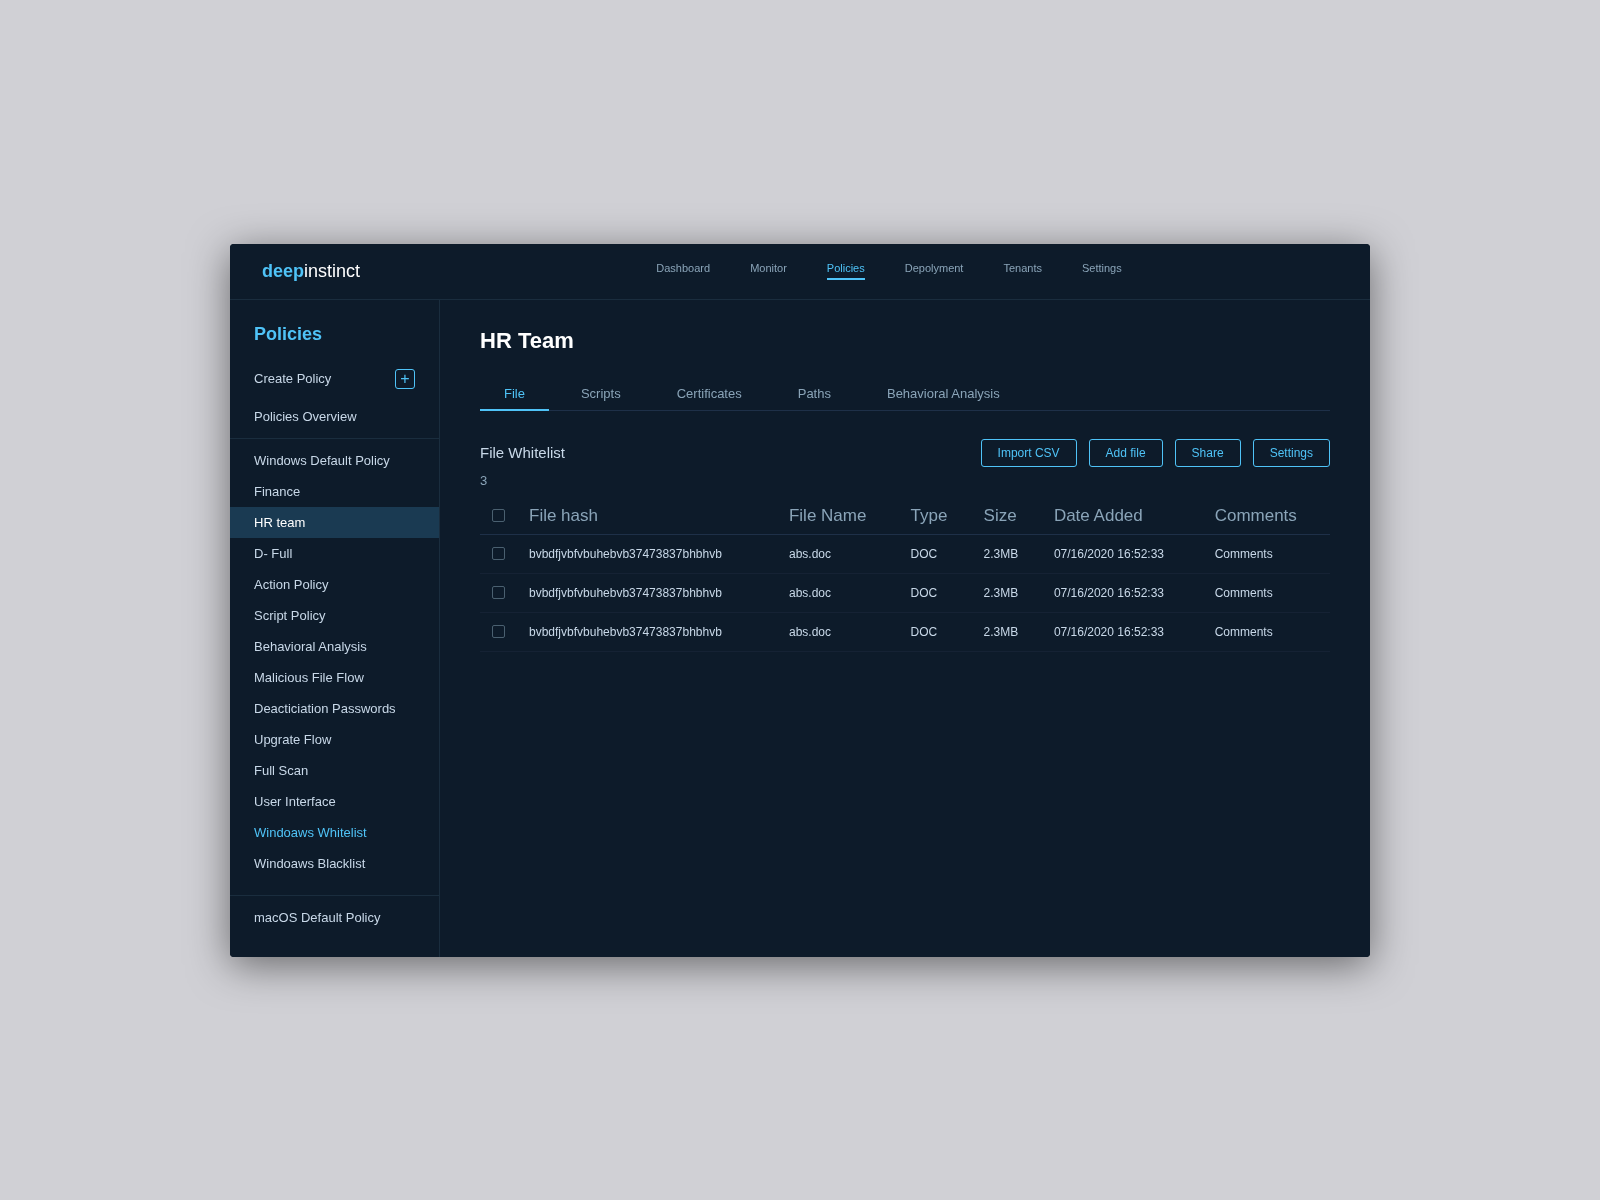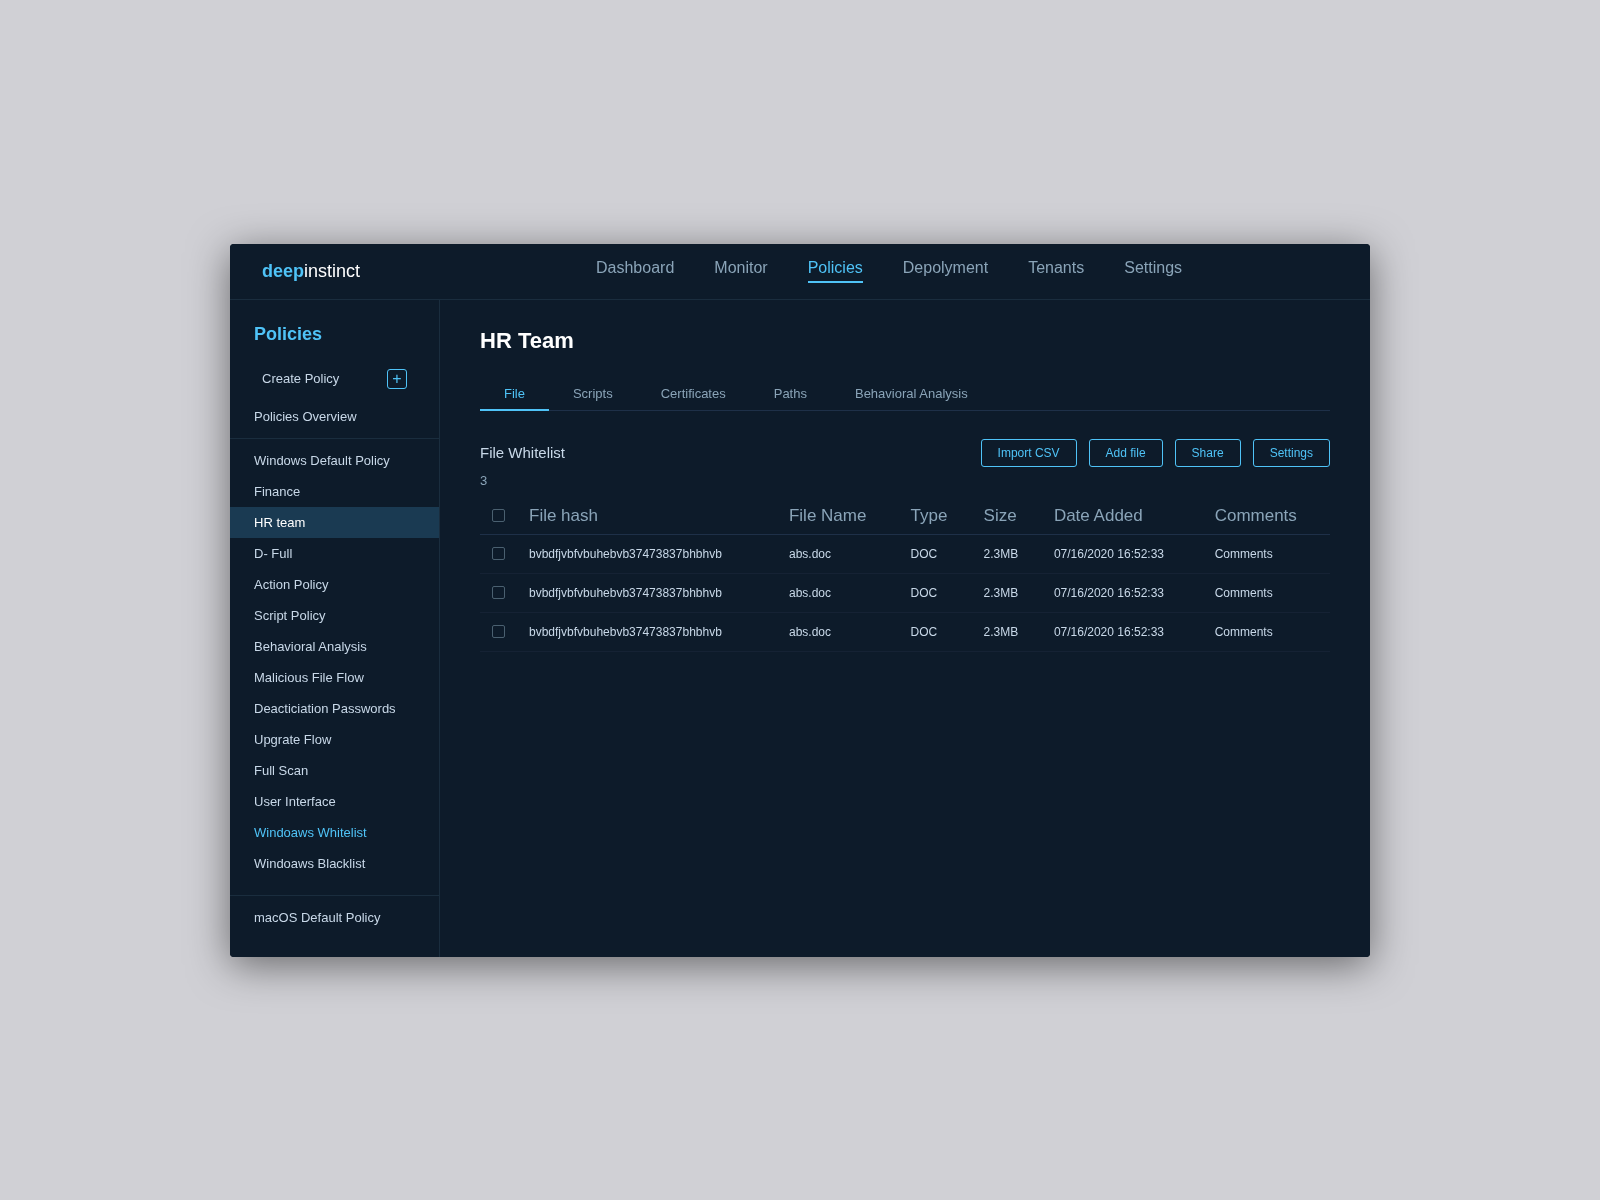--- a/index.html
+++ b/index.html
@@ -41,21 +41,21 @@
     .logo span.deep { color: #4fc3f7; }
     .logo span.instinct { color: #fff; font-weight: 400; }
     .nav-links {
       display: flex;
       gap: 40px;
       flex: 1;
       justify-content: center;
     }
     .nav-link {
       color: #8aa4b8;
-      font-size: 16px;
+      font-size: 11px;
       cursor: pointer;
       padding-bottom: 4px;
       border-bottom: 2px solid transparent;
       text-decoration: none;
     }
     .nav-link.active {
       color: #4fc3f7;
       border-bottom: 2px solid #4fc3f7;
     }
     
@@ -74,21 +74,21 @@
     .sidebar-title {
       color: #4fc3f7;
       font-size: 18px;
       font-weight: 600;
       padding: 0 24px 16px 24px;
     }
     .sidebar-create {
       display: flex;
       align-items: center;
       justify-content: space-between;
-      padding: 8px 32px;
+      padding: 8px 24px;
       color: #c8d8e8;
       font-size: 13px;
       cursor: pointer;
       margin-bottom: 4px;
     }
     .sidebar-create .plus-icon {
       width: 20px;
       height: 20px;
       border: 1px solid #4fc3f7;
       border-radius: 3px;
@@ -127,21 +127,21 @@
       color: #fff;
       font-size: 22px;
       font-weight: 600;
       margin-bottom: 24px;
     }
     
     .tabs {
       display: flex;
       border-bottom: 1px solid #1e3048;
       margin-bottom: 28px;
-      gap: 0;
+      gap: 8px;
     }
     .tab {
       padding: 8px 24px;
       font-size: 13px;
       color: #8aa4b8;
       cursor: pointer;
       border-bottom: 2px solid transparent;
       margin-bottom: -1px;
     }
     .tab.active {

